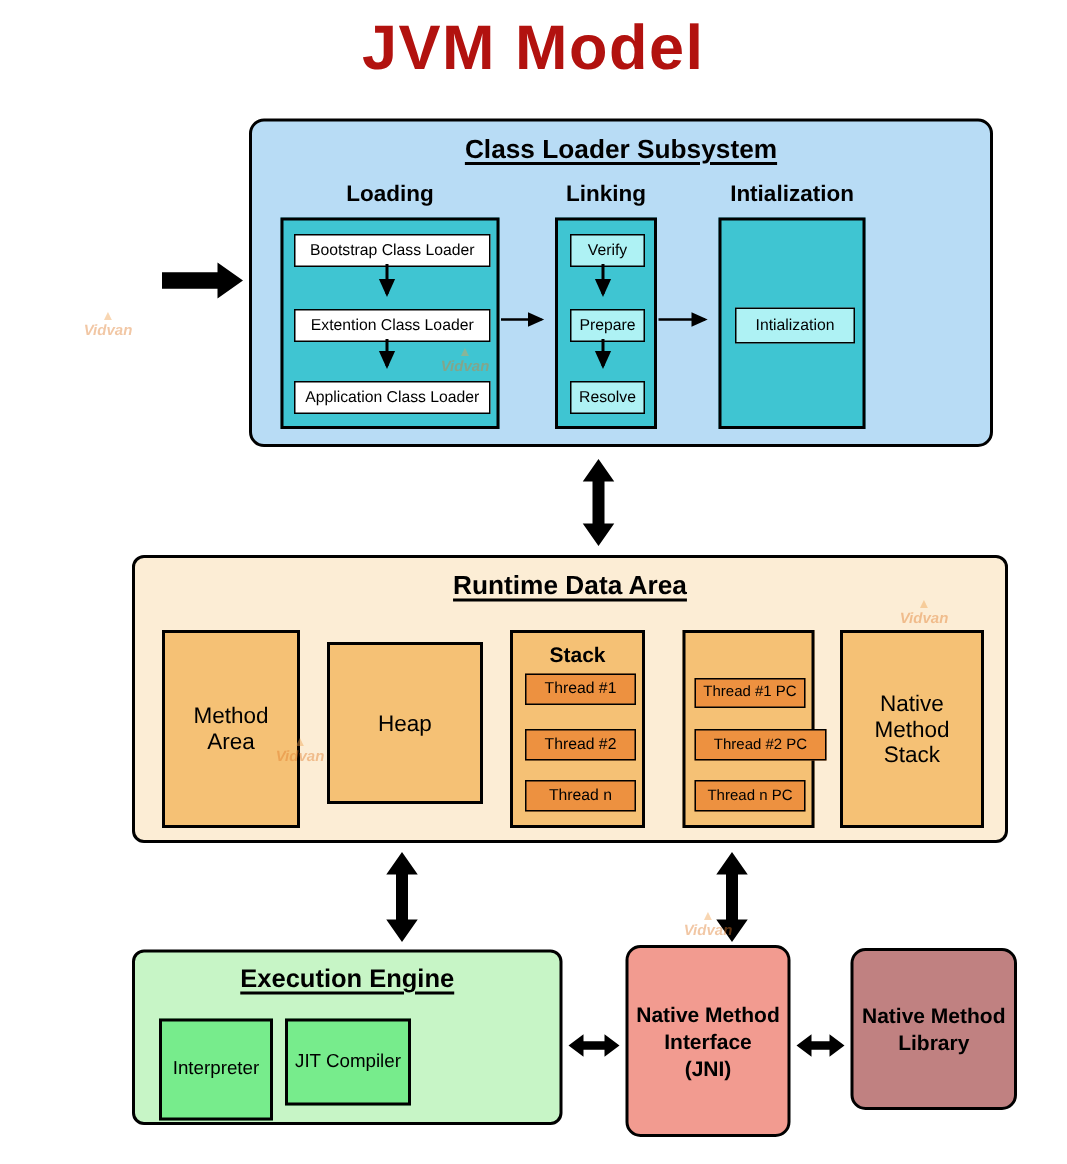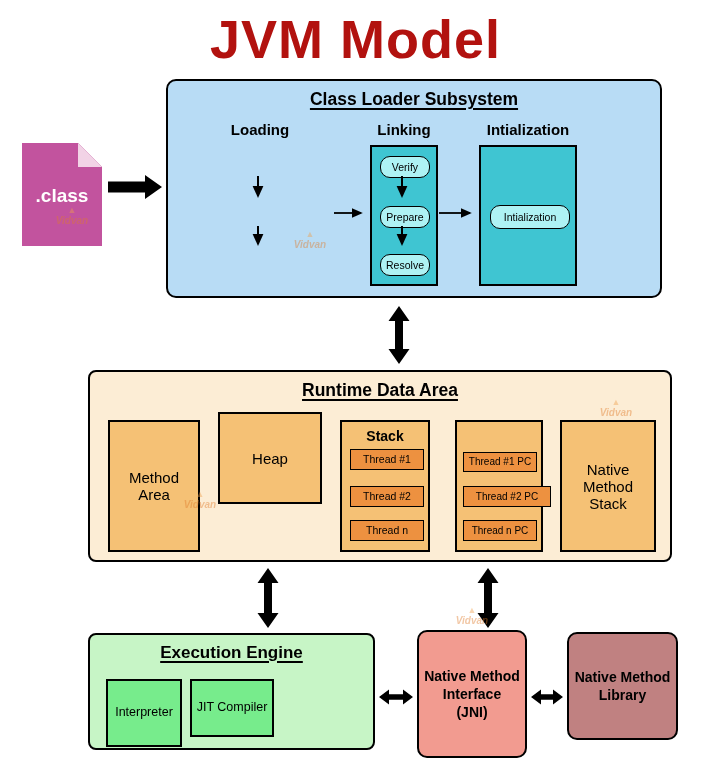--- a/index.html
+++ b/index.html
@@ -2,41 +2,41 @@
 <html><head>
 <meta charset="utf-8">
 <style>
   html,body{margin:0;padding:0;background:#fff;}
   .canvas{
     position:relative;width:711px;height:776px;background:#ffffff;
     font-family:"Liberation Sans",sans-serif;color:#000;overflow:hidden;
   }
   .title{
     position:absolute;top:8px;left:0;width:100%;margin:0;text-align:center;
-    font-size:54px;font-weight:900;color:#B2120F;letter-spacing:1px;
+    font-size:42px;font-weight:900;color:#B2120F;letter-spacing:1px;
   }
   .panel{position:absolute;border:2.5px solid #000;border-radius:10px;box-sizing:border-box;}
   .loader-panel{left:166px;top:79px;width:496px;height:219px;background:#B8DCF5;}
   .runtime-panel{left:88px;top:370px;width:584px;height:192px;background:#FCEDD5;border-radius:8px;}
   .engine-panel{left:88px;top:633px;width:287px;height:117px;background:#C7F5C6;border-radius:8px;}
   .jni-panel{left:417px;top:630px;width:110px;height:128px;background:#F29B90;
     display:flex;flex-direction:column;align-items:center;justify-content:center;}
   .lib-panel{left:567px;top:632px;width:111px;height:108px;background:#C08181;
     display:flex;flex-direction:column;align-items:center;justify-content:center;}
   .sec-title{
     position:absolute;top:8px;left:0;width:100%;text-align:center;font-weight:bold;
     font-size:17.5px;text-decoration:underline;text-decoration-thickness:2px;text-underline-offset:3px;
   }
   .col-label{position:absolute;text-align:center;font-weight:bold;font-size:15px;}
   .teal{position:absolute;background:#3FC5D2;border:2px solid #000;box-sizing:border-box;}
   .sbox{
     position:absolute;border:1.5px solid #000;box-sizing:border-box;background:#fff;
     display:flex;align-items:center;justify-content:center;text-align:center;font-size:10.5px;line-height:1;
   }
-  .cyan{background:#AEF2F4;border-radius:10px;}
+  .cyan{background:#AEF2F4;}
   .obox{
     position:absolute;background:#F5C175;border:2px solid #000;box-sizing:border-box;
     display:flex;align-items:center;justify-content:center;text-align:center;font-size:15px;padding:0 6px;
   }
   .stack-title{position:absolute;left:0;top:6px;width:100%;text-align:center;font-weight:bold;font-size:14px;}
   .tbox{
     position:absolute;background:#ED9140;border:1.5px solid #000;box-sizing:border-box;
     display:flex;align-items:center;justify-content:center;text-align:center;font-size:10.5px;line-height:1;
   }
   .tbox.pc{font-size:10px;}
@@ -64,48 +64,49 @@
   .wm .flame{display:block;font-size:9px;font-style:normal;color:#F0A04B;margin-bottom:1px;}
   .arrow-layer{position:absolute;left:0;top:0;width:711px;height:776px;pointer-events:none;z-index:4;}
 </style>
 </head>
 <body>
 
 <div class="canvas">
 
   <h1 class="title">JVM Model</h1>
 
-  <div class="classfile">
-    <div class="fold"></div>
-    <div class="lbl">.class</div>
-  </div>
 
   <section class="panel loader-panel">
     <div class="sec-title">Class Loader Subsystem</div>
     <div class="col-label" style="left:19px;top:40px;width:146px">Loading</div>
     <div class="col-label" style="left:202px;top:40px;width:68px">Linking</div>
     <div class="col-label" style="left:281px;top:40px;width:158px">Intialization</div>
 
+    <div class="teal" style="left:19px;top:64px;width:146px;height:141px">
+      <div class="sbox" style="left:7px;top:9px;width:131px;height:22px">Bootstrap Class Loader</div>
+      <div class="sbox" style="left:7px;top:59px;width:131px;height:22px">Extention Class Loader</div>
+      <div class="sbox" style="left:7px;top:107px;width:131px;height:22px">Application Class Loader</div>
+    </div>
 
     <div class="teal" style="left:202px;top:64px;width:68px;height:141px">
       <div class="sbox cyan" style="left:8px;top:9px;width:50px;height:22px">Verify</div>
       <div class="sbox cyan" style="left:8px;top:59px;width:50px;height:22px">Prepare</div>
       <div class="sbox cyan" style="left:8px;top:107px;width:50px;height:22px">Resolve</div>
     </div>
 
     <div class="teal" style="left:311px;top:64px;width:98px;height:141px">
       <div class="sbox cyan" style="left:9px;top:58px;width:80px;height:24px">Intialization</div>
     </div>
   </section>
 
   <section class="panel runtime-panel">
     <div class="sec-title">Runtime Data Area</div>
 
     <div class="obox" style="left:18px;top:48px;width:92px;height:132px">Method Area</div>
-    <div class="obox" style="left:128px;top:40px;width:104px;height:92px">Heap</div>
+    <div class="obox" style="left:128px;top:56px;width:104px;height:108px">Heap</div>
 
     <div class="obox" style="left:250px;top:48px;width:90px;height:132px">
       <div class="stack-title">Stack</div>
       <div class="tbox" style="left:8px;top:27px;width:74px;height:21px">Thread #1</div>
       <div class="tbox" style="left:8px;top:64px;width:74px;height:21px">Thread #2</div>
       <div class="tbox" style="left:8px;top:98px;width:74px;height:21px">Thread n</div>
     </div>
 
     <div class="obox" style="left:365px;top:48px;width:88px;height:132px">
       <div class="tbox pc" style="left:6px;top:30px;width:74px;height:20px">Thread #1 PC</div>

